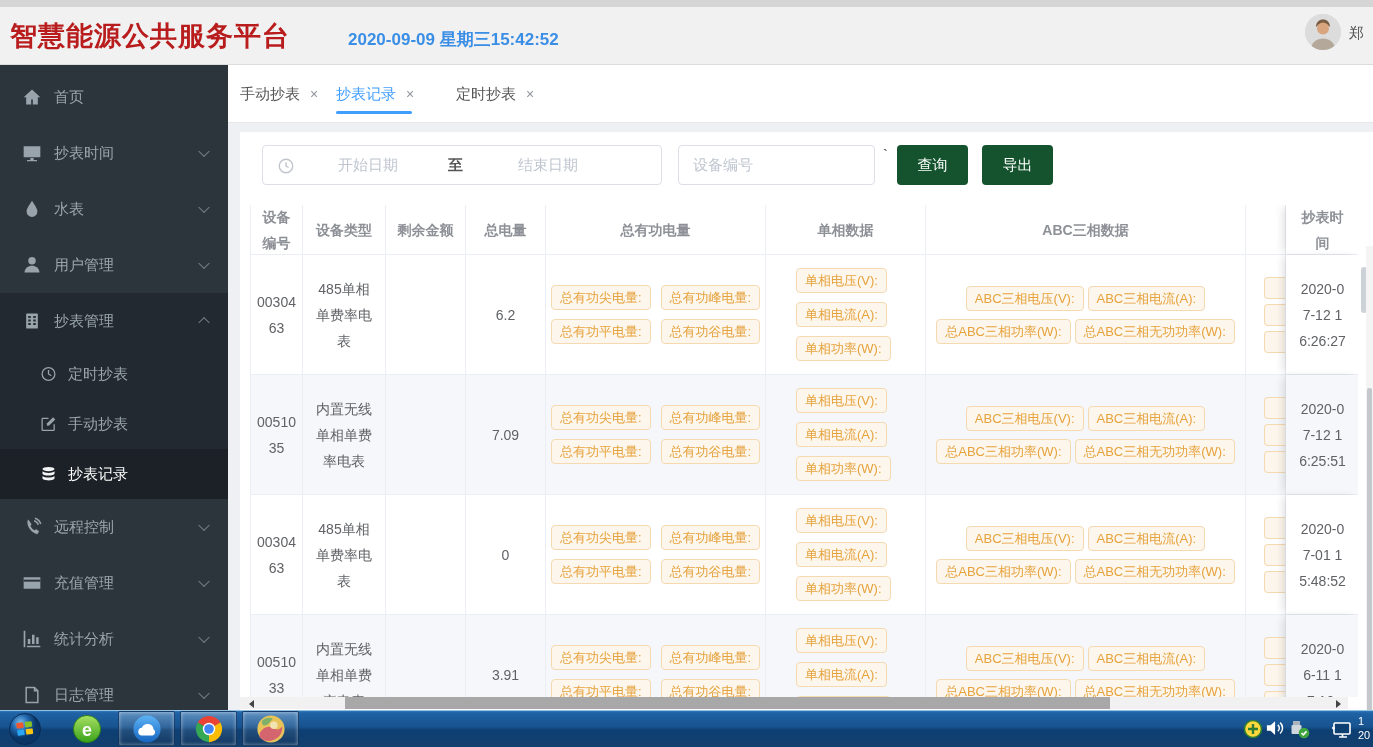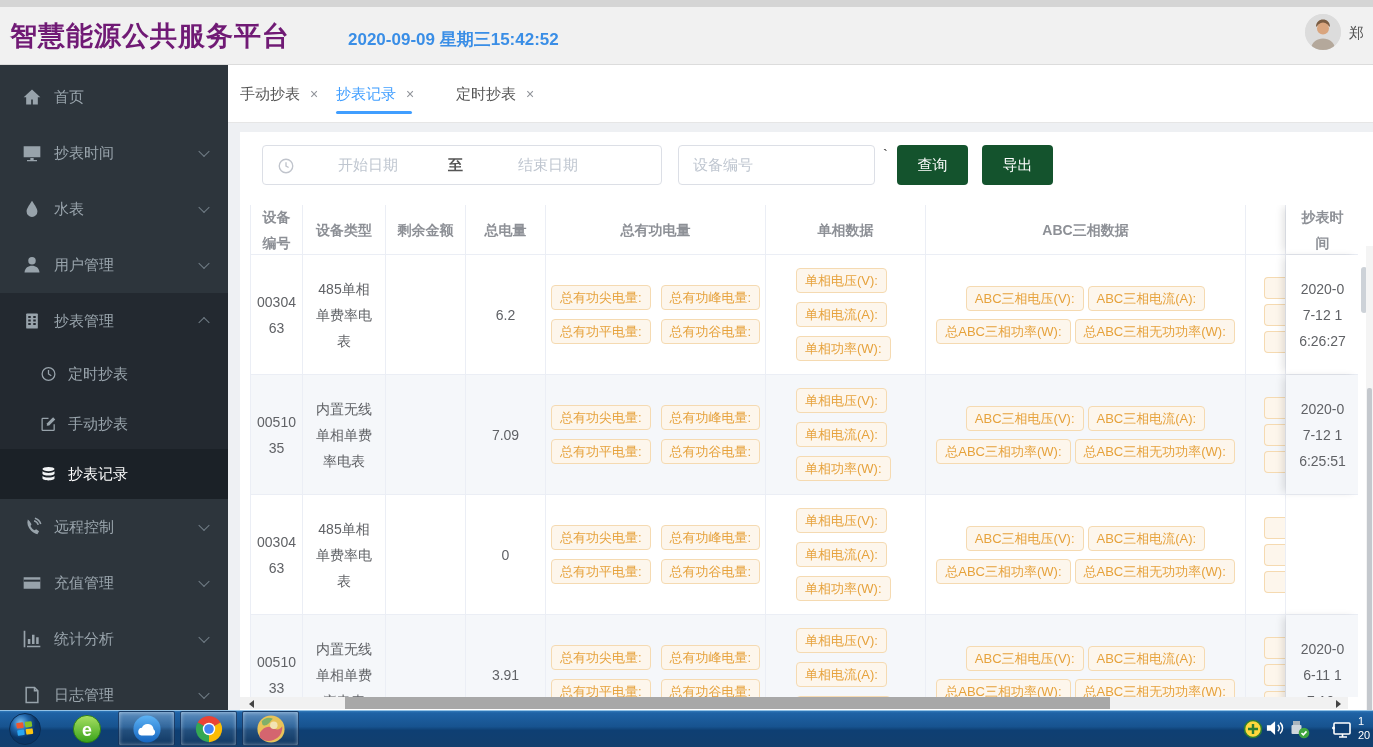--- a/index.html
+++ b/index.html
@@ -2,21 +2,21 @@
 <html><head>
 <meta charset="utf-8">
 <style>
   * { margin:0; padding:0; box-sizing:border-box; }
   body { font-family:"Liberation Sans","DejaVu Sans",sans-serif; }
   .screen { position:relative; width:1373px; height:747px; overflow:hidden; background:#fff; }
 
   
   .topbar { position:absolute; left:0; top:0; width:1373px; height:65px; background:#f1f1f1; border-bottom:1px solid #dcdcdc; }
   .top-strip { position:absolute; left:0; top:0; width:1373px; height:7px; background:#d5d5d5; }
-  .app-title { position:absolute; left:10px; top:18px; font-size:27px; font-weight:bold; color:#701a75; letter-spacing:1px; }
+  .app-title { position:absolute; left:10px; top:18px; font-size:27px; font-weight:bold; color:#b91c1c; letter-spacing:1px; }
   .app-datetime { position:absolute; left:348px; top:28px; font-size:17px; font-weight:bold; color:#3a8ee6; }
   .user-box { position:absolute; right:0; top:14px; width:68px; height:40px; }
   .avatar { position:absolute; left:0; top:0; width:36px; height:36px; border-radius:50%; overflow:hidden; background:#ddd; }
   .user-name { position:absolute; left:44px; top:10px; font-size:15px; color:#555; white-space:nowrap; }
 
   
   .sidebar { position:absolute; left:0; top:65px; width:228px; height:682px; background:#2d353c; }
   .nav-item { position:absolute; left:0; width:228px; height:56px; cursor:pointer; }
   .nav-item .nav-icon { position:absolute; left:22px; top:50%; transform:translateY(-50%); width:20px; height:20px; }
   .nav-item .nav-label { position:absolute; left:54px; top:50%; transform:translateY(-50%); font-size:15px; color:#9aa5ad; white-space:nowrap; }
@@ -391,20 +391,21 @@
             <span class="tag">总ABC三相无功功率(W):</span>
           </div>
             </div>
           <div class="cell c8">
               <div class="slivers">
             <span class="sliver"></span>
             <span class="sliver"></span>
             <span class="sliver"></span>
           </div>
             </div>
+          <div class="cell c9">2020-07-01 15:48:52</div>
         </div>
 
         <div class="trow striped">
           <div class="cell c1">0051033</div>
           <div class="cell c2">内置无线单相单费率电表</div>
           <div class="cell c3"></div>
           <div class="cell c4">3.91</div>
           <div class="cell c5">
               <div class="grid2x2">
             <span class="tag">总有功尖电量:</span>

